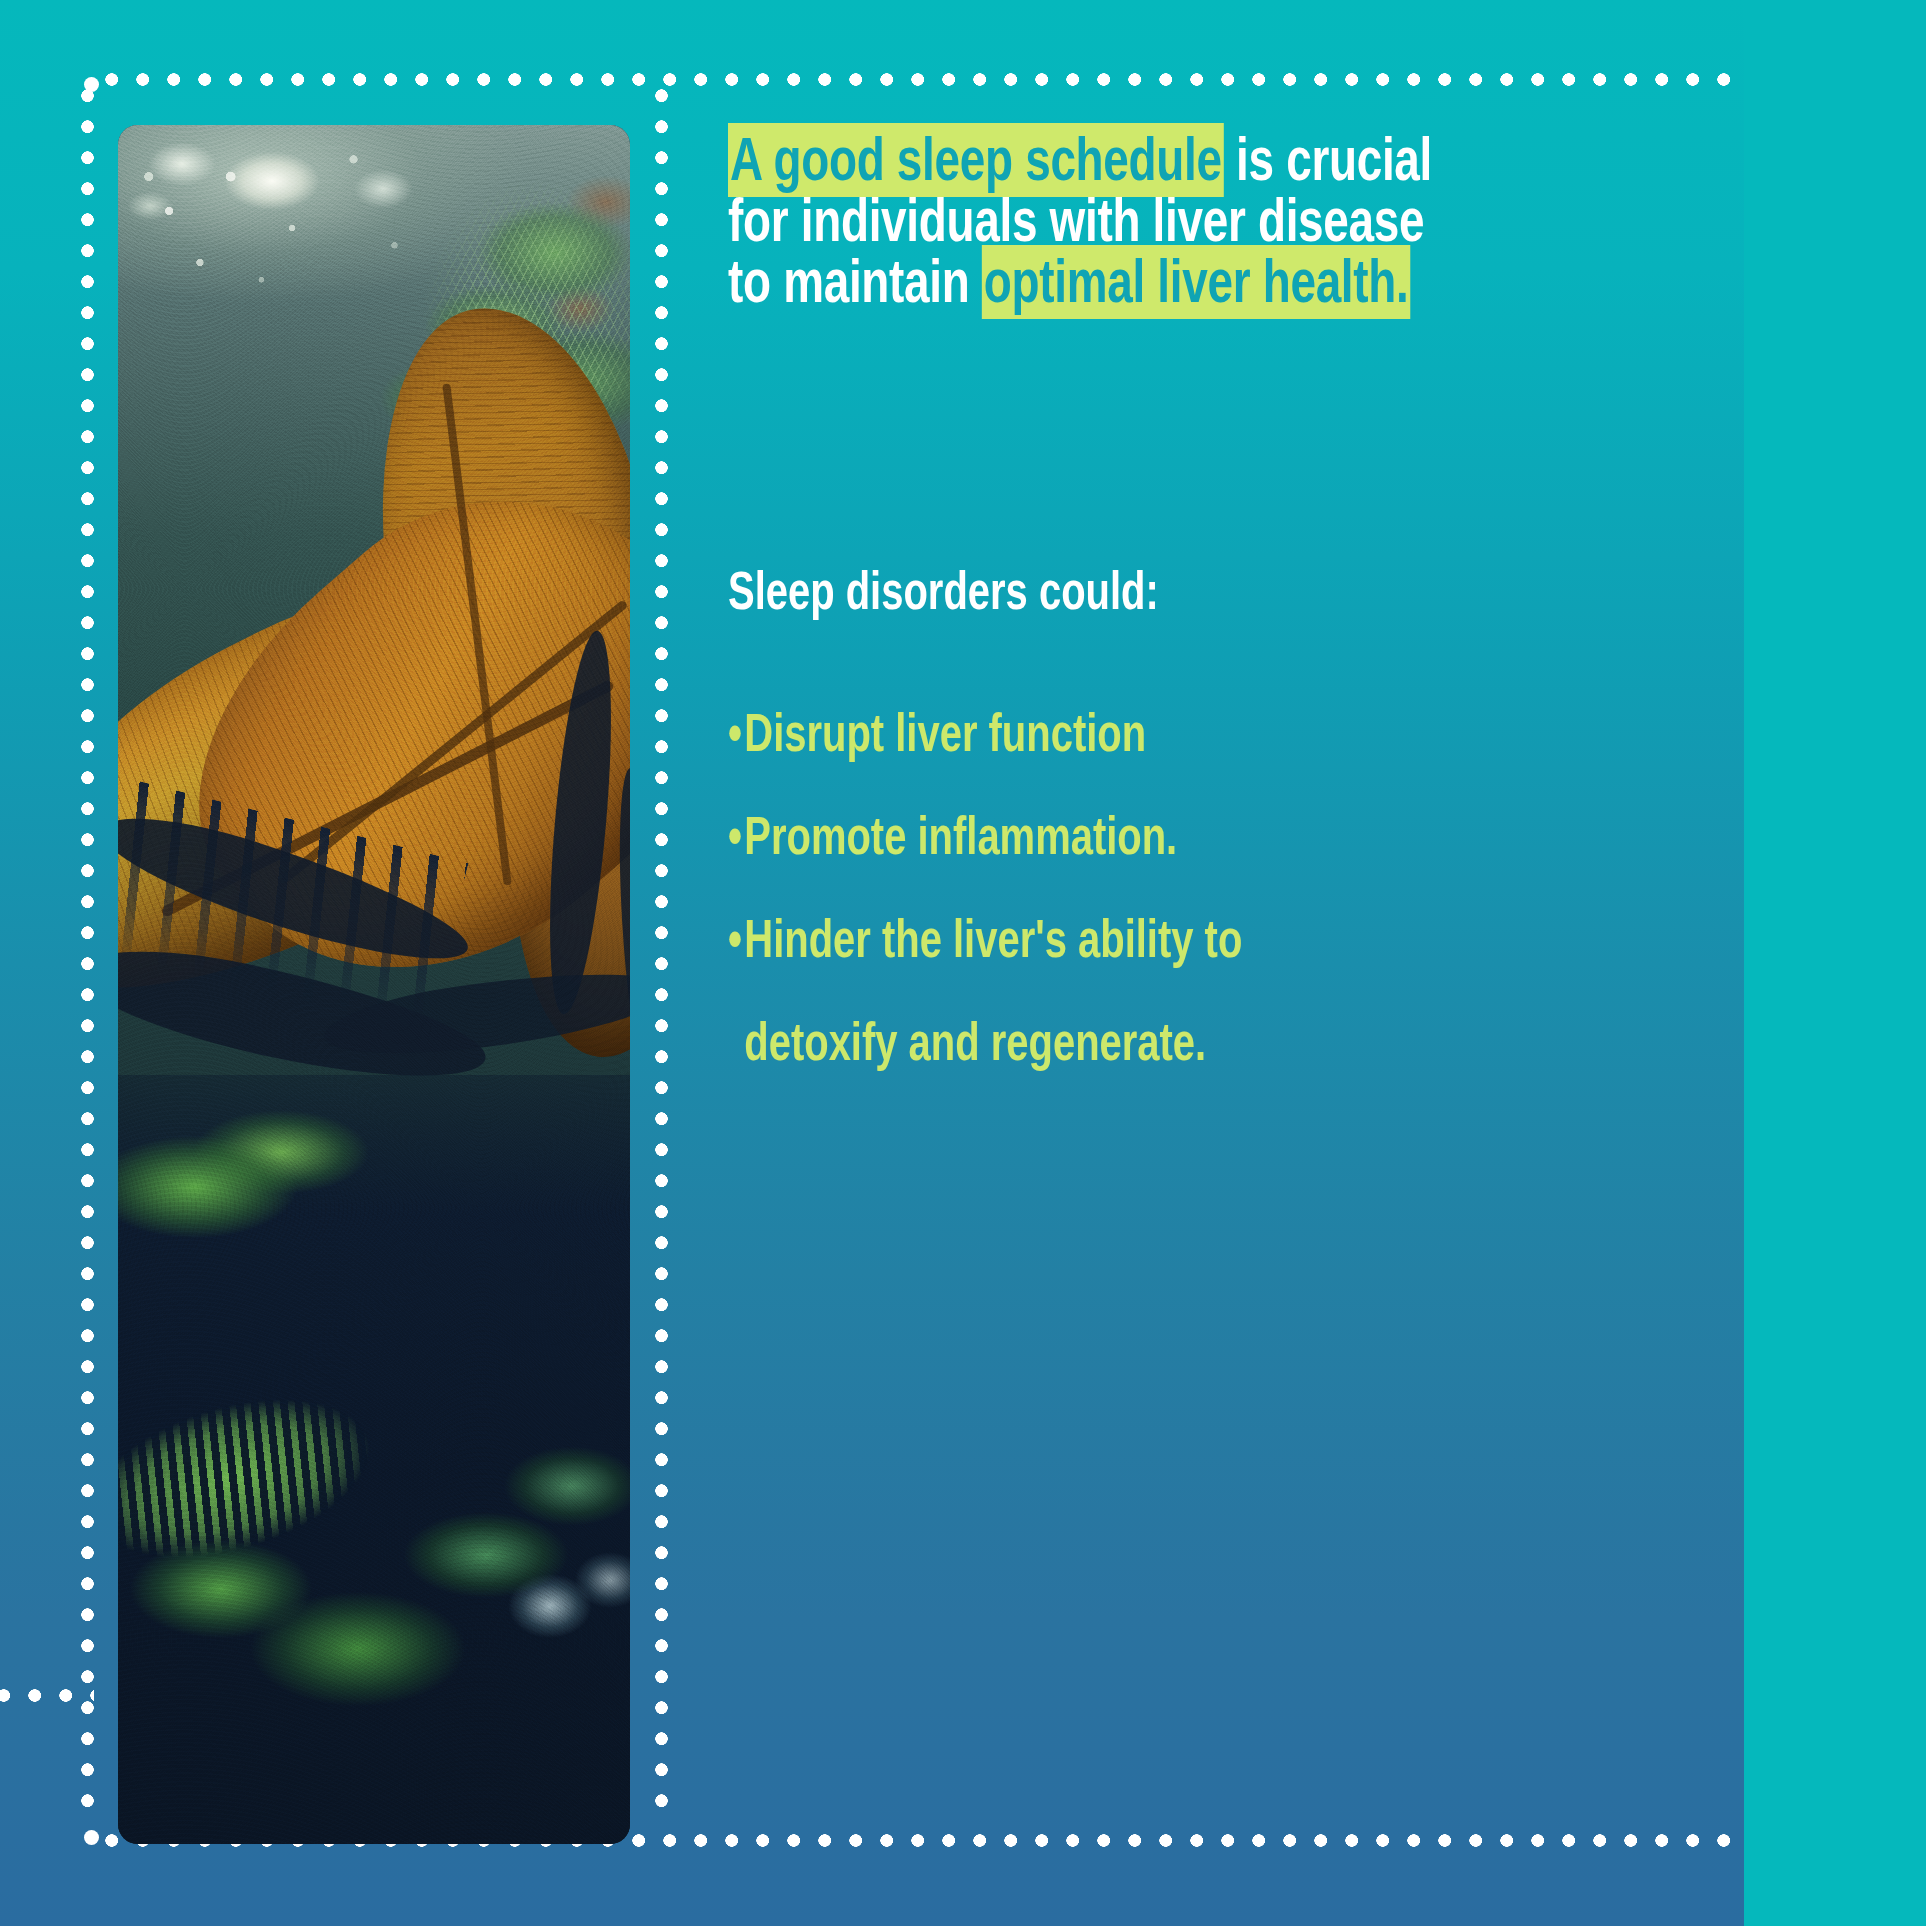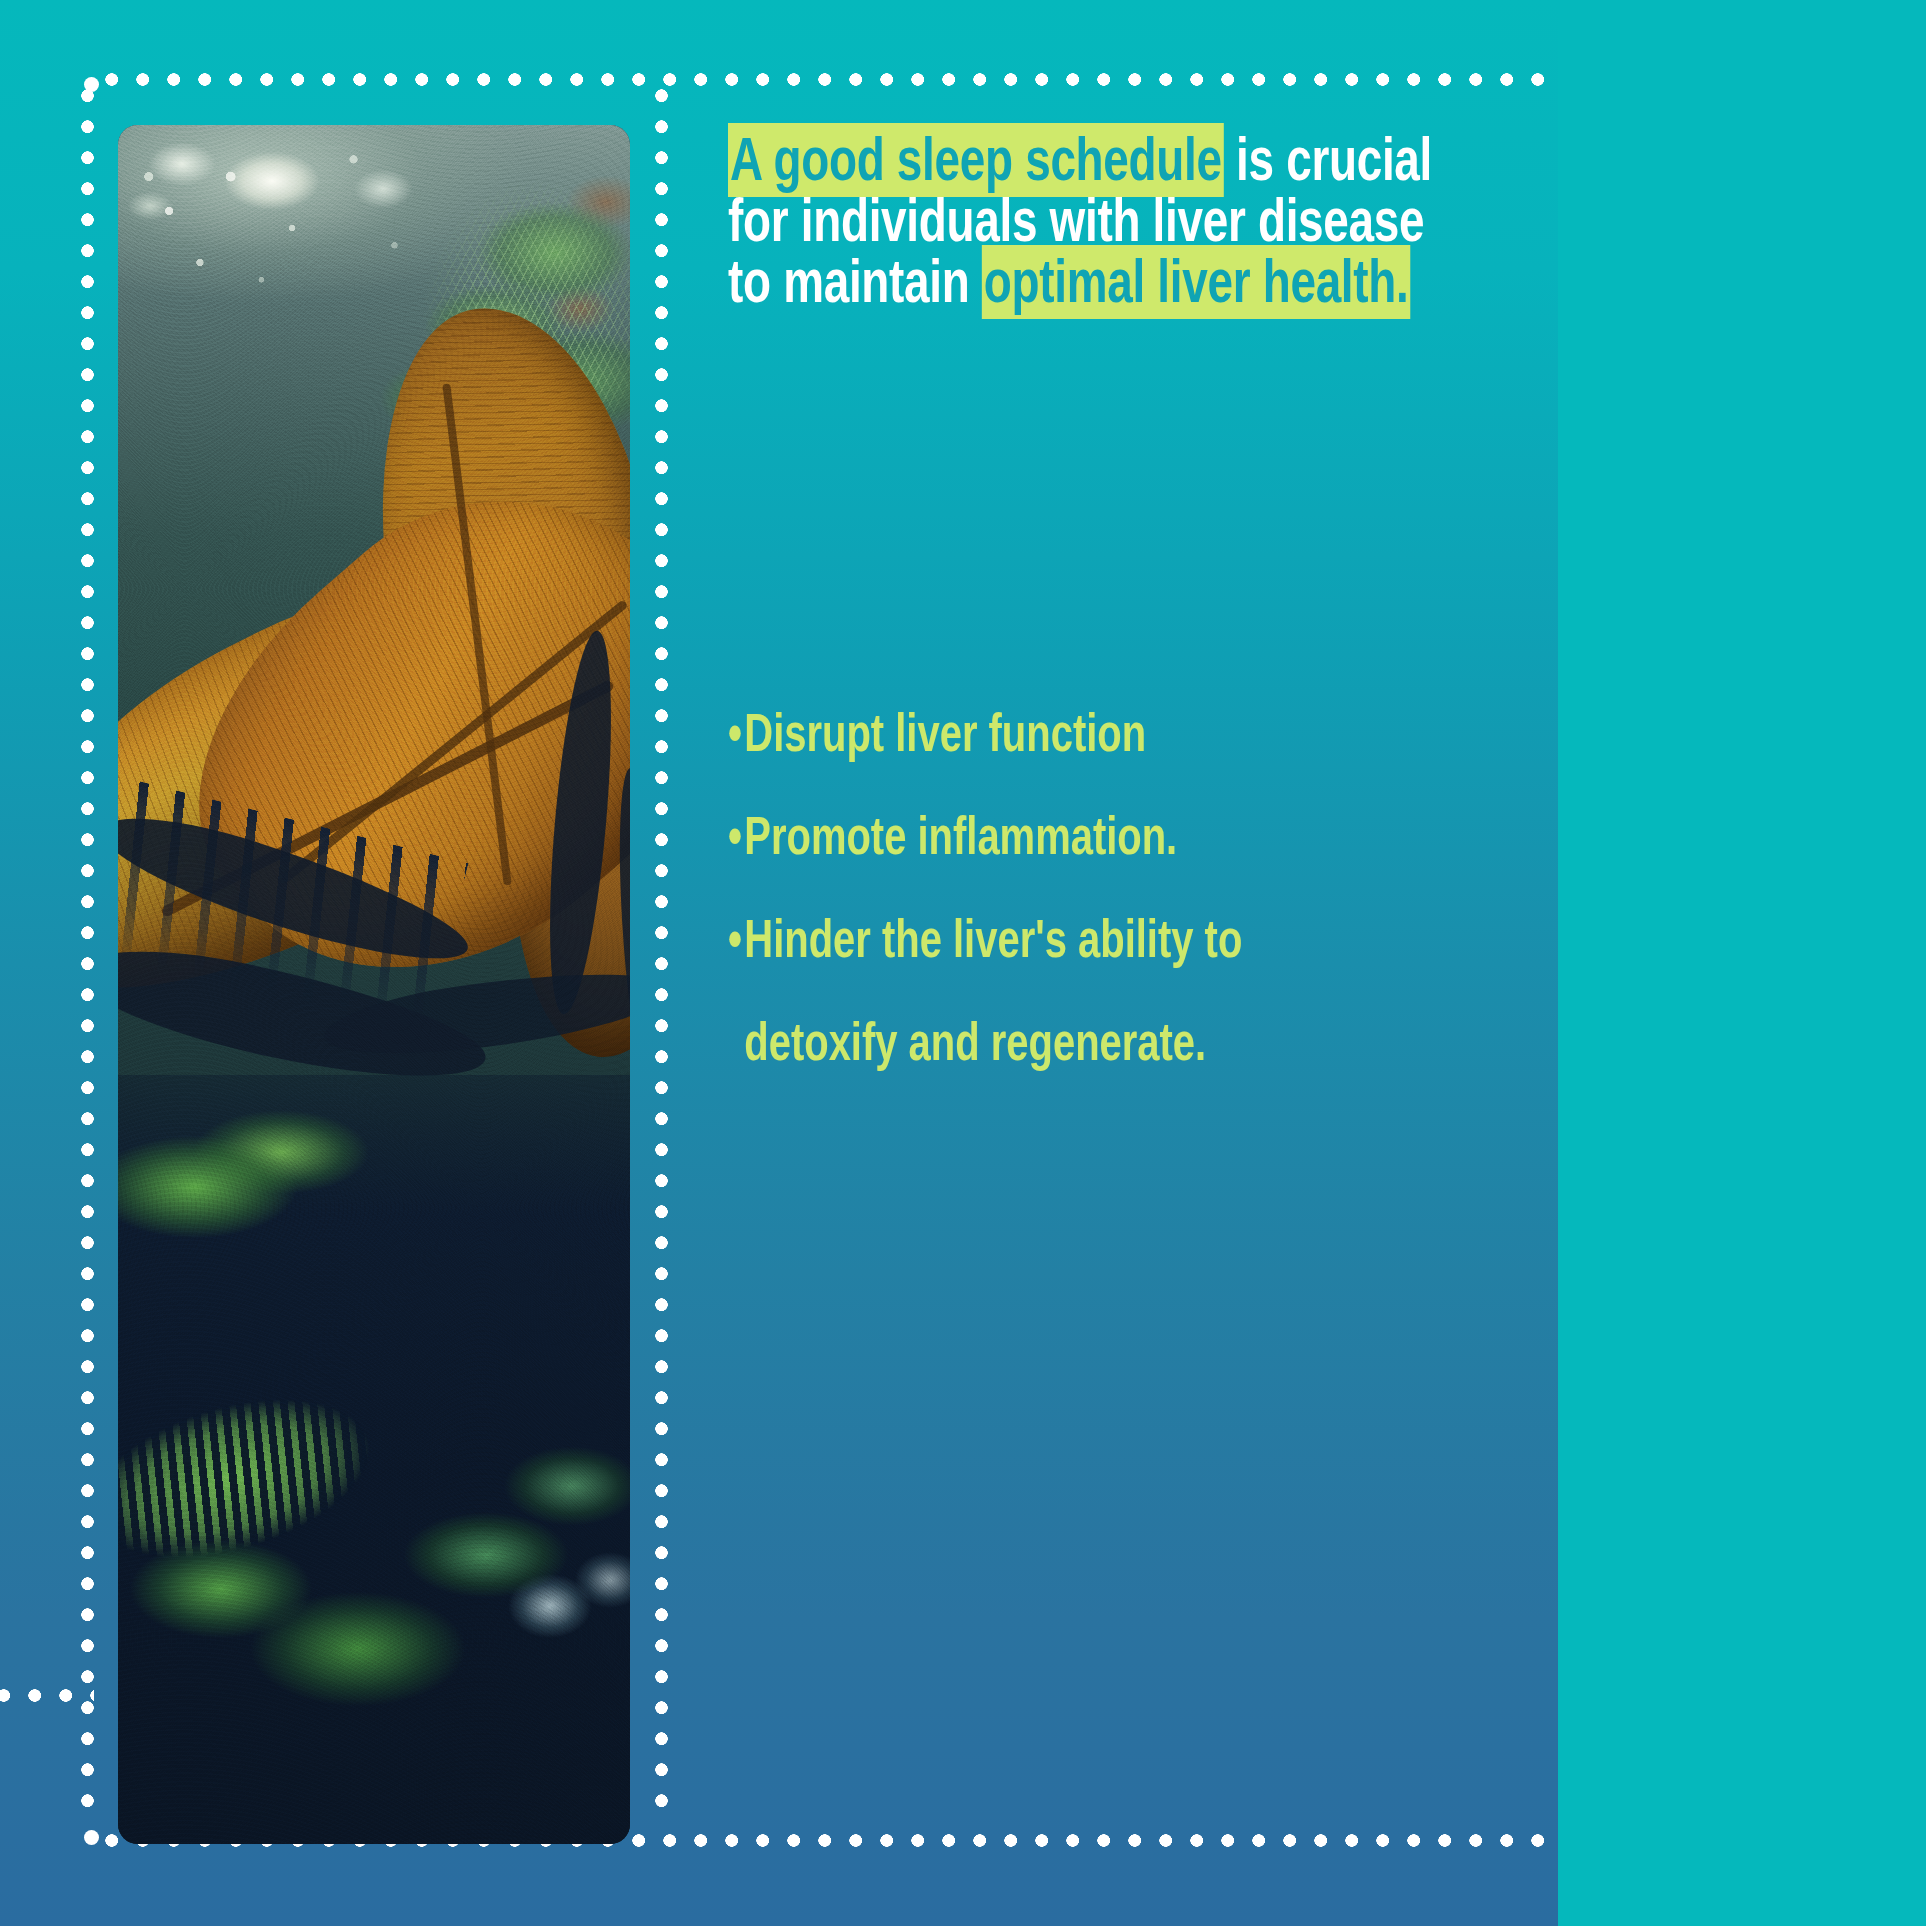--- a/index.html
+++ b/index.html
@@ -2,23 +2,24 @@
 <html style="font-size:6.8px"><head>
 <meta charset="utf-8">
 <style>
   html,body{margin:0;padding:0;}
   body{
     width:1926px;height:1926px;overflow:hidden;
     font-family:"Liberation Sans", sans-serif;
     background:#05B8BC;
   }
   #card{
-    position:relative;width:1558px;height:1926px;
+    position:relative;width:1700px;height:1926px;
     background:linear-gradient(180deg,#05B8BC 0%,#07B2BC 14%,#0F9FB4 34%,#1A8EAC 50%,#2380A4 66%,#2A73A0 84%,#2A6CA0 100%);
     overflow:hidden;
+    padding-left:44px;
   }
 
   
   .dotrow, .dotcol{position:absolute;}
   .dotrow{
     height:15.4px;
     background-image:radial-gradient(circle at 7.7px 7.7px, #ffffff 6.2px, rgba(255,255,255,0) 6.6px);
     background-size:31px 15.4px;background-repeat:repeat-x;
   }
   .dotcol{
@@ -255,20 +256,23 @@
     <div id="headline">
       <span class="hl cond">
         <span class="mark">A good sleep schedule</span><span> is crucial</span>
       </span>
       <span class="hl cond">for individuals with liver disease</span>
       <span class="hl cond">
         <span>to maintain </span><span class="mark">optimal liver health.</span>
       </span>
     </div>
 
+    <div id="subhead">
+      <span class="sh cond">Sleep disorders could:</span>
+    </div>
 
     <div id="bullets">
       <span class="bline cond">
         <span class="bdot">•</span><span>Disrupt liver function</span>
       </span>
       <span class="bline cond">
         <span class="bdot">•</span><span>Promote inflammation.</span>
       </span>
       <span class="bline cond">
         <span class="bdot">•</span><span>Hinder the liver's ability to</span>

